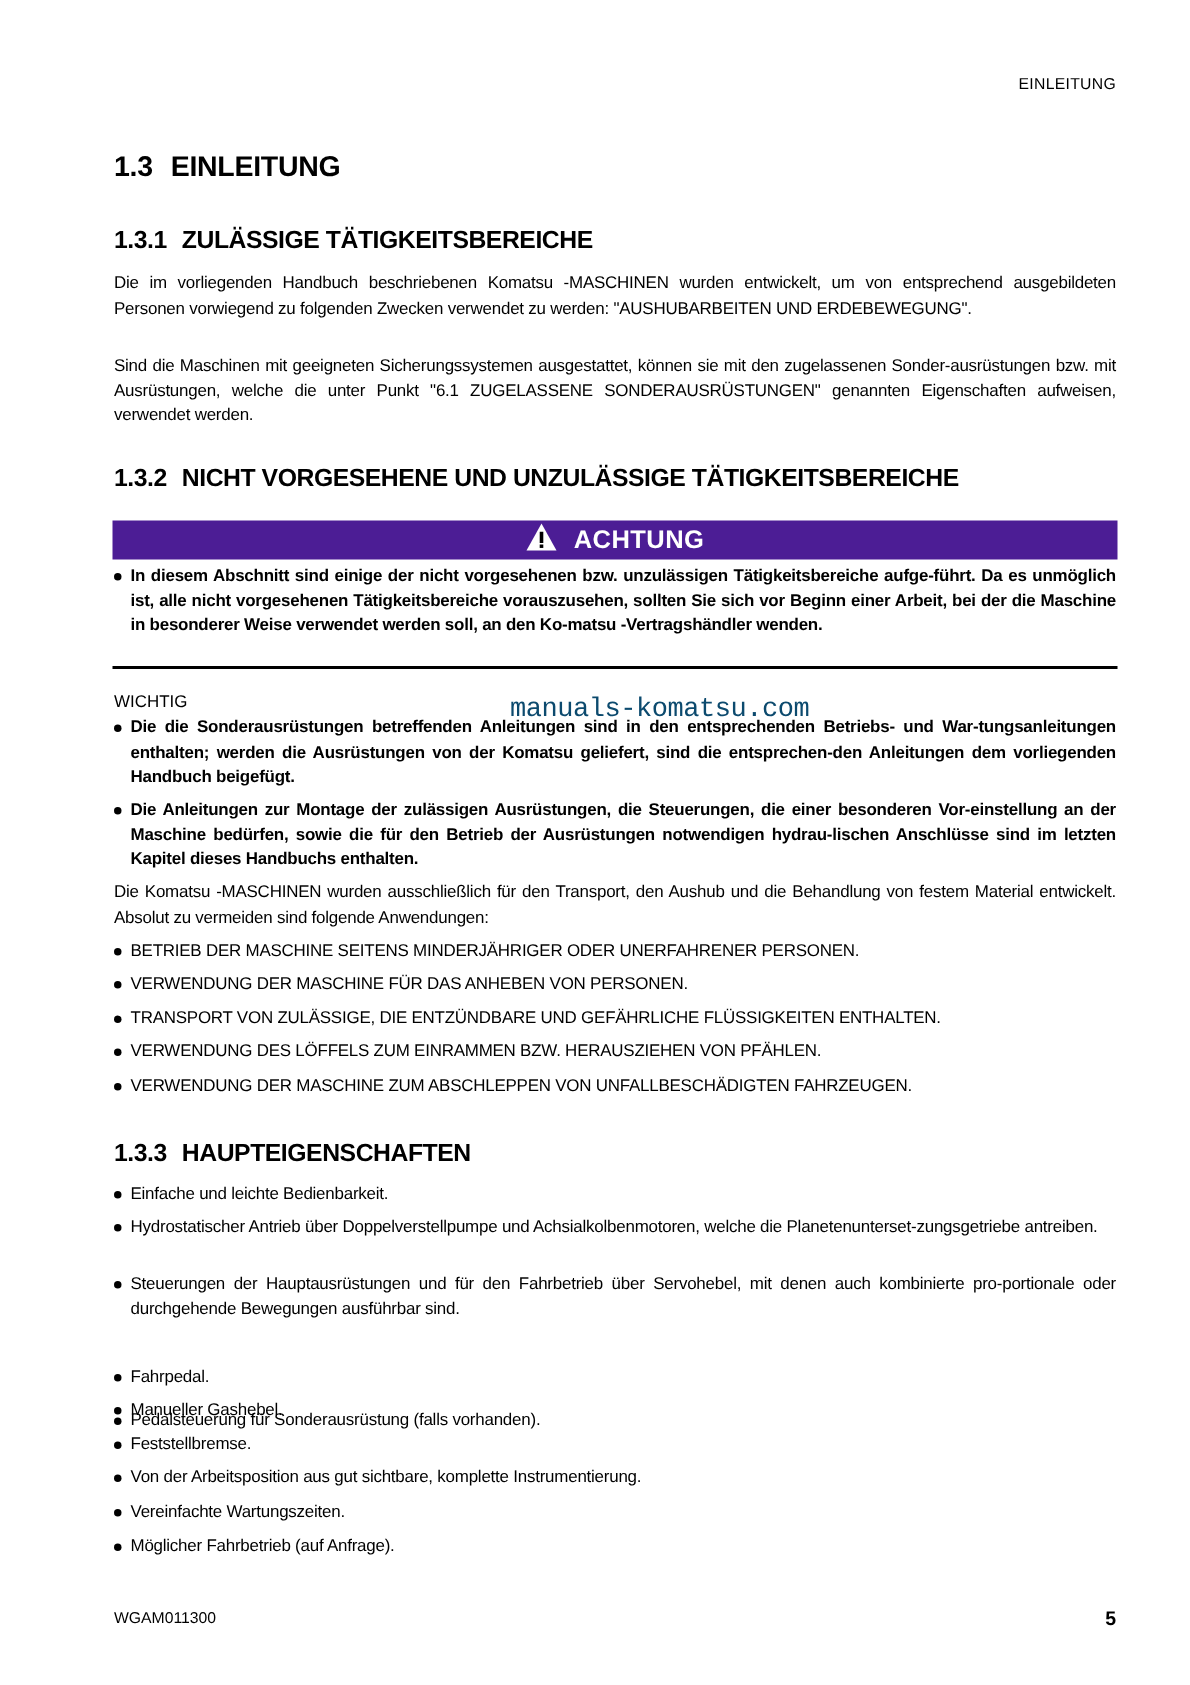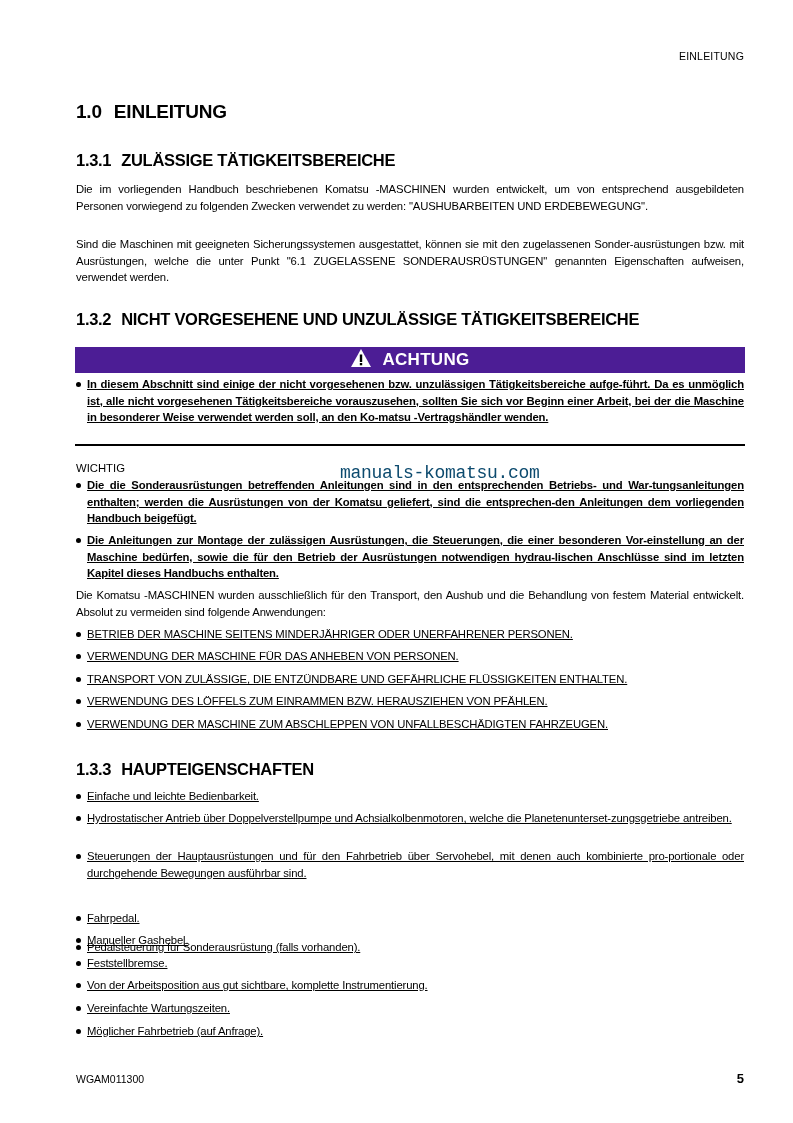--- a/index.html
+++ b/index.html
@@ -14,21 +14,21 @@
   .h2 { left: 76px; font-size: 16.5px; font-weight: bold; letter-spacing: -0.3px; }
   .h2 .num { margin-right: 10px; }
   .p {
     left: 76px; width: 668px; font-size: 11.3px; line-height: 16.5px;
     text-align: justify; letter-spacing: -0.15px;
   }
   .bullet { left: 76px; width: 668px; font-size: 11.3px; line-height: 16.5px; letter-spacing: -0.15px; text-align: justify; }
   .bullet .dot {
     position: absolute; left: 0; top: 6px; width: 5px; height: 5px; border-radius: 50%; background: #000;
   }
-  .bullet .txt { display: block; margin-left: 11px; text-decoration: underline; }
+  .bullet .txt { display: block; margin-left: 11px; }
   .bullet.bold { font-weight: bold; }
   .achtung-bar {
     left: 75px; top: 347px; width: 670px; height: 26px; background: #4c1d95; color: #fff;
     display: flex; align-items: center; justify-content: center;
   }
   .achtung-bar .label { font-size: 17px; font-weight: bold; letter-spacing: 0.3px; margin-left: 10px; }
   .rule { left: 75px; top: 444px; width: 670px; height: 2px; background: #000; }
   .wichtig { left: 76px; top: 462px; font-size: 11.3px; }
   .watermark {
     left: 340px; top: 463px; font-size: 18px; color: #0c4a6e; letter-spacing: -0.3px;
@@ -36,21 +36,21 @@
   }
   .footer-code { left: 76px; top: 1073px; font-size: 10.5px; }
   .page-num { right: 49px; top: 1071px; font-size: 13px; font-weight: bold; }
 </style>
 </head>
 <body>
 
 <div class="abs running-head">EINLEITUNG</div>
 
 <div class="abs h1">
-  <span class="num">1.0</span><span>EINLEITUNG</span>
+  <span class="num">1.3</span><span>EINLEITUNG</span>
 </div>
 
 <div class="abs h2" style="top:151px;">
   <span class="num">1.3.1</span><span>ZULÄSSIGE TÄTIGKEITSBEREICHE</span>
 </div>
 <div class="abs p" style="top:181px;">Die im vorliegenden Handbuch beschriebenen Komatsu -MASCHINEN wurden entwickelt, um von entsprechend ausgebildeten Personen vorwiegend zu folgenden Zwecken verwendet zu werden: "AUSHUBARBEITEN UND ERDEBEWEGUNG".</div>
 <div class="abs p" style="top:236px;">Sind die Maschinen mit geeigneten Sicherungssystemen ausgestattet, können sie mit den zugelassenen Sonder-ausrüstungen bzw. mit Ausrüstungen, welche die unter Punkt "6.1 ZUGELASSENE SONDERAUSRÜSTUNGEN" genannten Eigenschaften aufweisen, verwendet werden.</div>
 
 <div class="abs h2" style="top:310px;">
   <span class="num">1.3.2</span><span>NICHT VORGESEHENE UND UNZULÄSSIGE TÄTIGKEITSBEREICHE</span>

